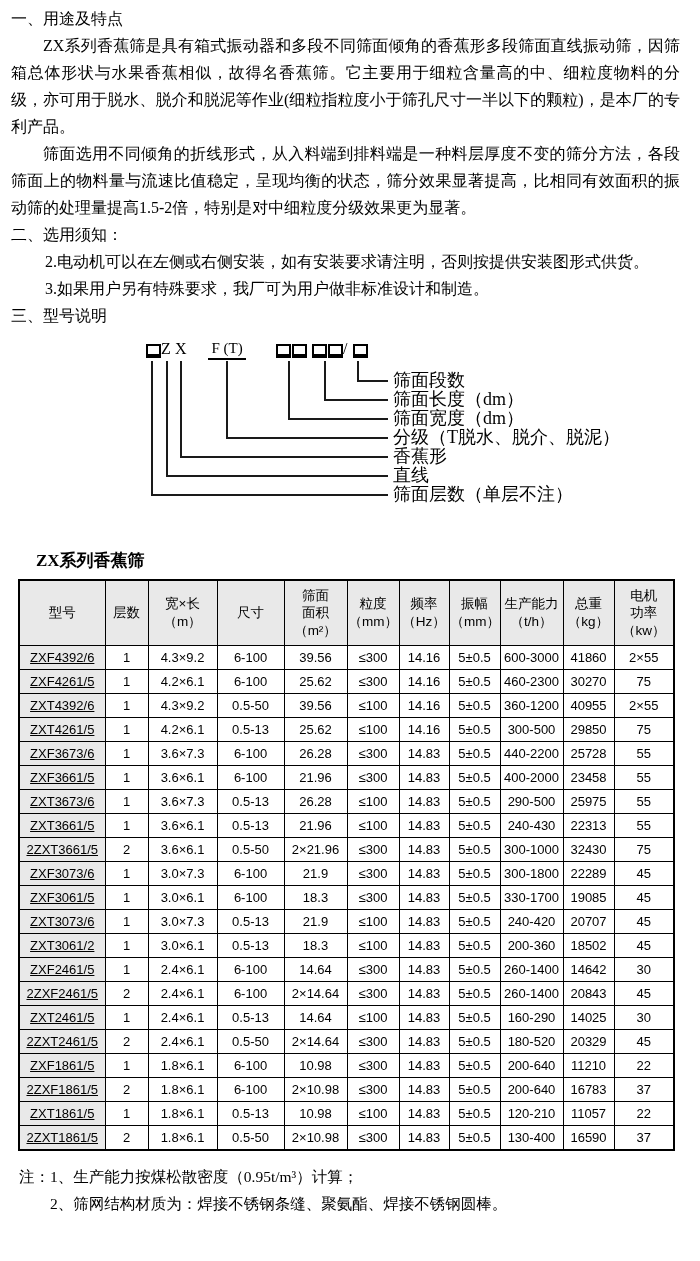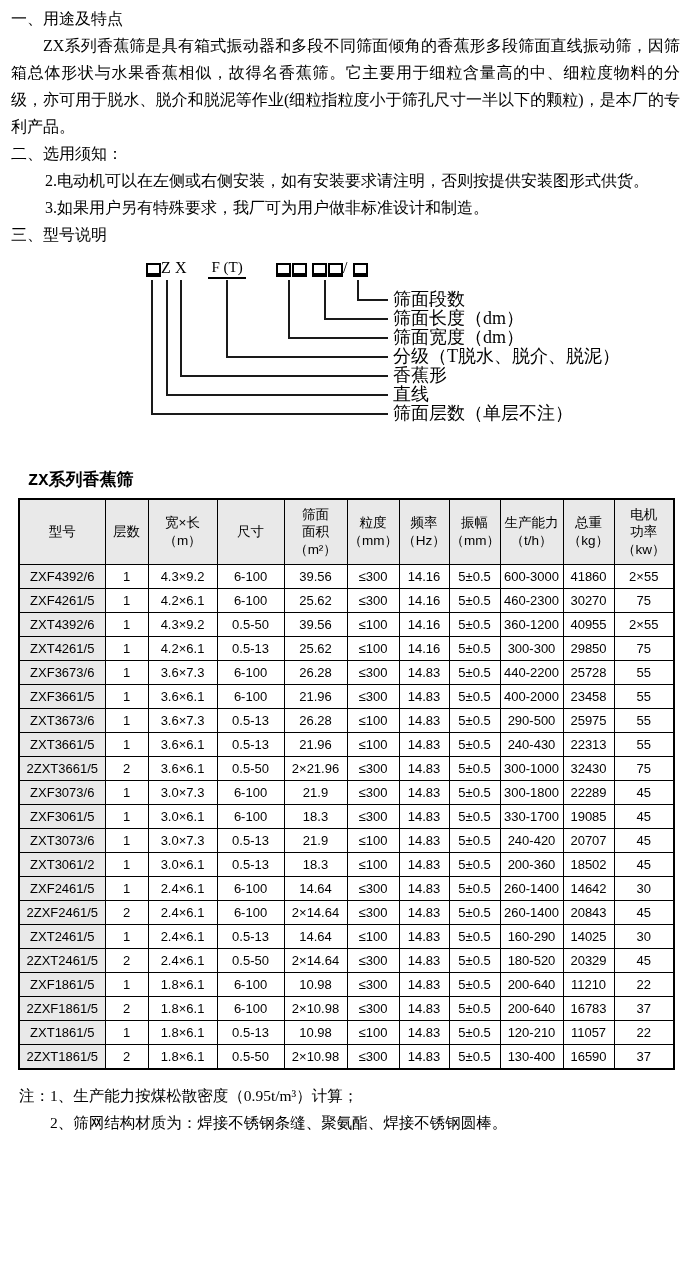--- a/index.html
+++ b/index.html
@@ -15,41 +15,42 @@
 
   
   #diagram{position:relative;width:700px;height:196px;margin-top:10px;}
   .dbox{position:absolute;width:11px;height:8px;border:2px solid #000;border-bottom:4px solid #000;}
   .dletter{position:absolute;top:0;font-size:16px;line-height:20px;}
   .dft{position:absolute;top:0;font-size:15px;line-height:19px;border-bottom:2px solid #000;text-align:center;}
   .conn{position:absolute;border-left:2px solid #1a1a1a;border-bottom:2px solid #1a1a1a;}
   .dlabel{position:absolute;left:393px;font-size:18px;line-height:19px;white-space:nowrap;}
 
   
-  .table-title{margin:14px 0 7px 28px;font-size:17px;font-weight:bold;
-    font-family:Liberation Mono, monospace;}
+  .table-title{margin:14px 0 7px 36px;font-size:17px;font-weight:bold;
+    font-family:Liberation Serif, serif;}
   table#spec-table{
     border-collapse:collapse;table-layout:fixed;margin-left:18px;width:655px;
     font-family:"Liberation Sans","DejaVu Sans",sans-serif;border:2px solid #000;
   }
   #spec-table th,#spec-table td{border:1px solid #000;text-align:center;vertical-align:middle;padding:0 1px;overflow:hidden;}
   #spec-table th{background:#e9e9e9;font-weight:normal;font-size:13.5px;line-height:1.3;white-space:pre-line;height:64px;}
   #spec-table td{font-size:13px;height:23px;}
-  #spec-table td.model{background:#e9e9e9;}
+  #spec-table td.model{background:#e9e9e9;text-decoration:underline;}
 
   
   .notes{margin:12px 0 0 19px;font-size:15.5px;line-height:27px;}
   .notes .n-cont{padding-left:31px;}
 </style>
 </head>
 <body>
 
 <div class="text-block">
   <div class="sec-title">一、用途及特点</div>
   <p class="para">ZX系列香蕉筛是具有箱式振动器和多段不同筛面倾角的香蕉形多段筛面直线振动筛，因筛箱总体形状与水果香蕉相似，故得名香蕉筛。它主要用于细粒含量高的中、细粒度物料的分级，亦可用于脱水、脱介和脱泥等作业(细粒指粒度小于筛孔尺寸一半以下的颗粒)，是本厂的专利产品。</p>
+  <p class="para">筛面选用不同倾角的折线形式，从入料端到排料端是一种料层厚度不变的筛分方法，各段筛面上的物料量与流速比值稳定，呈现均衡的状态，筛分效果显著提高，比相同有效面积的振动筛的处理量提高1.5-2倍，特别是对中细粒度分级效果更为显著。</p>
   <div class="sec-title">二、选用须知：</div>
   <div class="list-item">2.电动机可以在左侧或右侧安装，如有安装要求请注明，否则按提供安装图形式供货。</div>
   <div class="list-item">3.如果用户另有特殊要求，我厂可为用户做非标准设计和制造。</div>
   <div class="sec-title">三、型号说明</div>
 </div>
 
 <div id="diagram">
   <div class="dbox" style="left:146px;top:5px;"></div>
   <span class="dletter" style="left:161px;">Z</span>
   <span class="dletter" style="left:175px;">X</span>
@@ -160,21 +161,21 @@
       </tr>
       <tr>
         <td class="model">ZXT4261/5</td>
         <td>1</td>
         <td>4.2×6.1</td>
         <td>0.5-13</td>
         <td>25.62</td>
         <td>≤100</td>
         <td>14.16</td>
         <td>5±0.5</td>
-        <td>300-300</td>
+        <td>300-500</td>
         <td>29850</td>
         <td>75</td>
       </tr>
       <tr>
         <td class="model">ZXF3673/6</td>
         <td>1</td>
         <td>3.6×7.3</td>
         <td>6-100</td>
         <td>26.28</td>
         <td>≤300</td>

